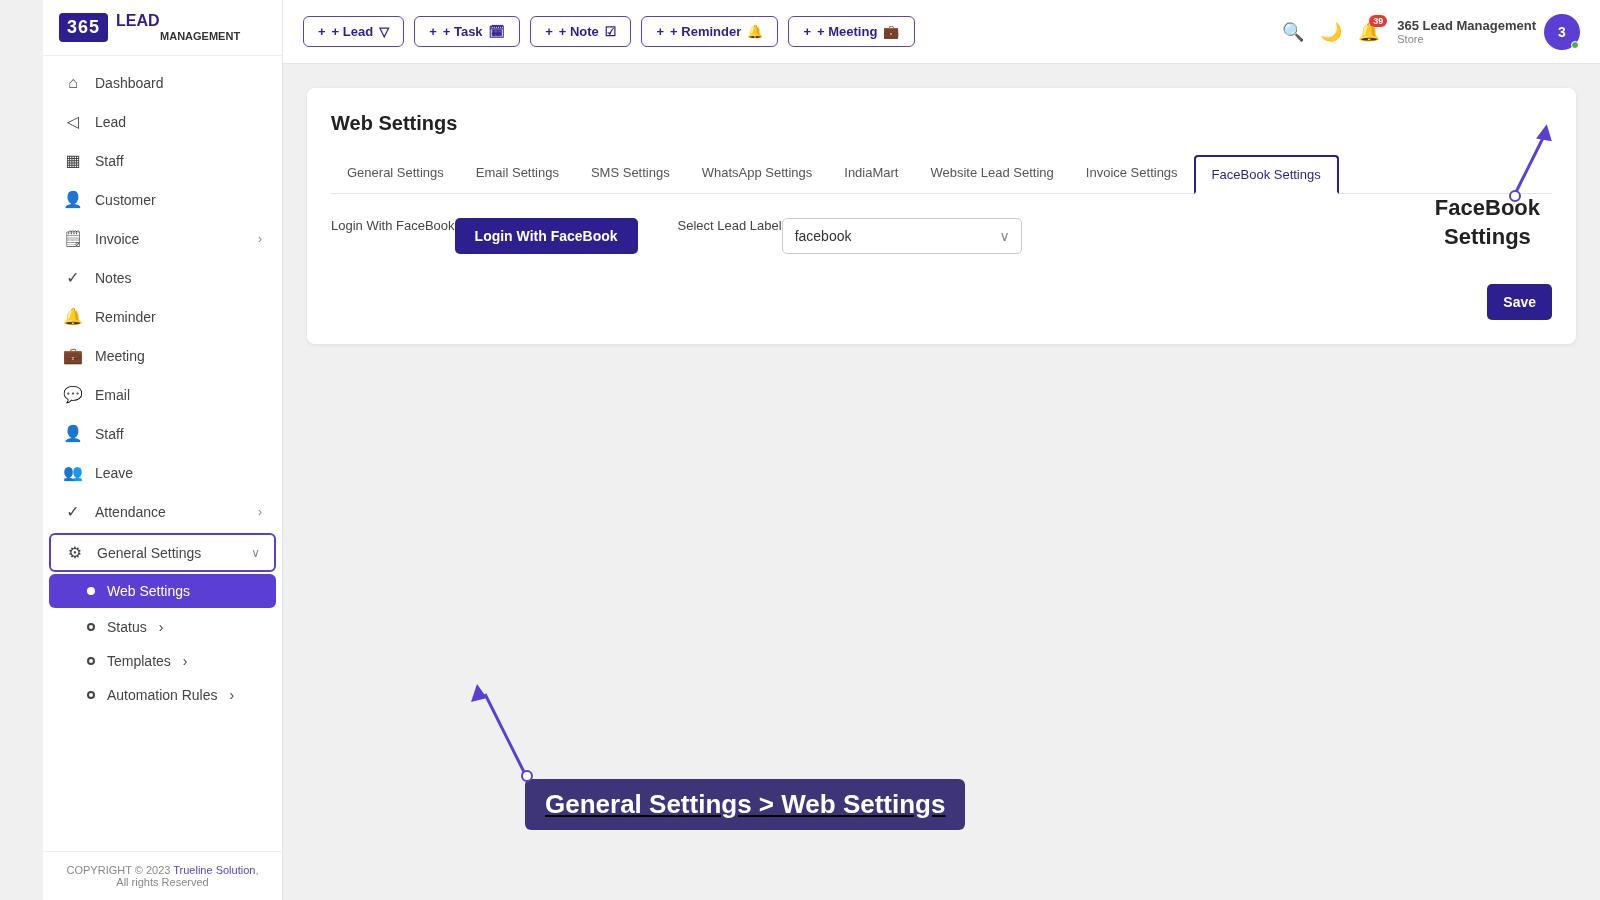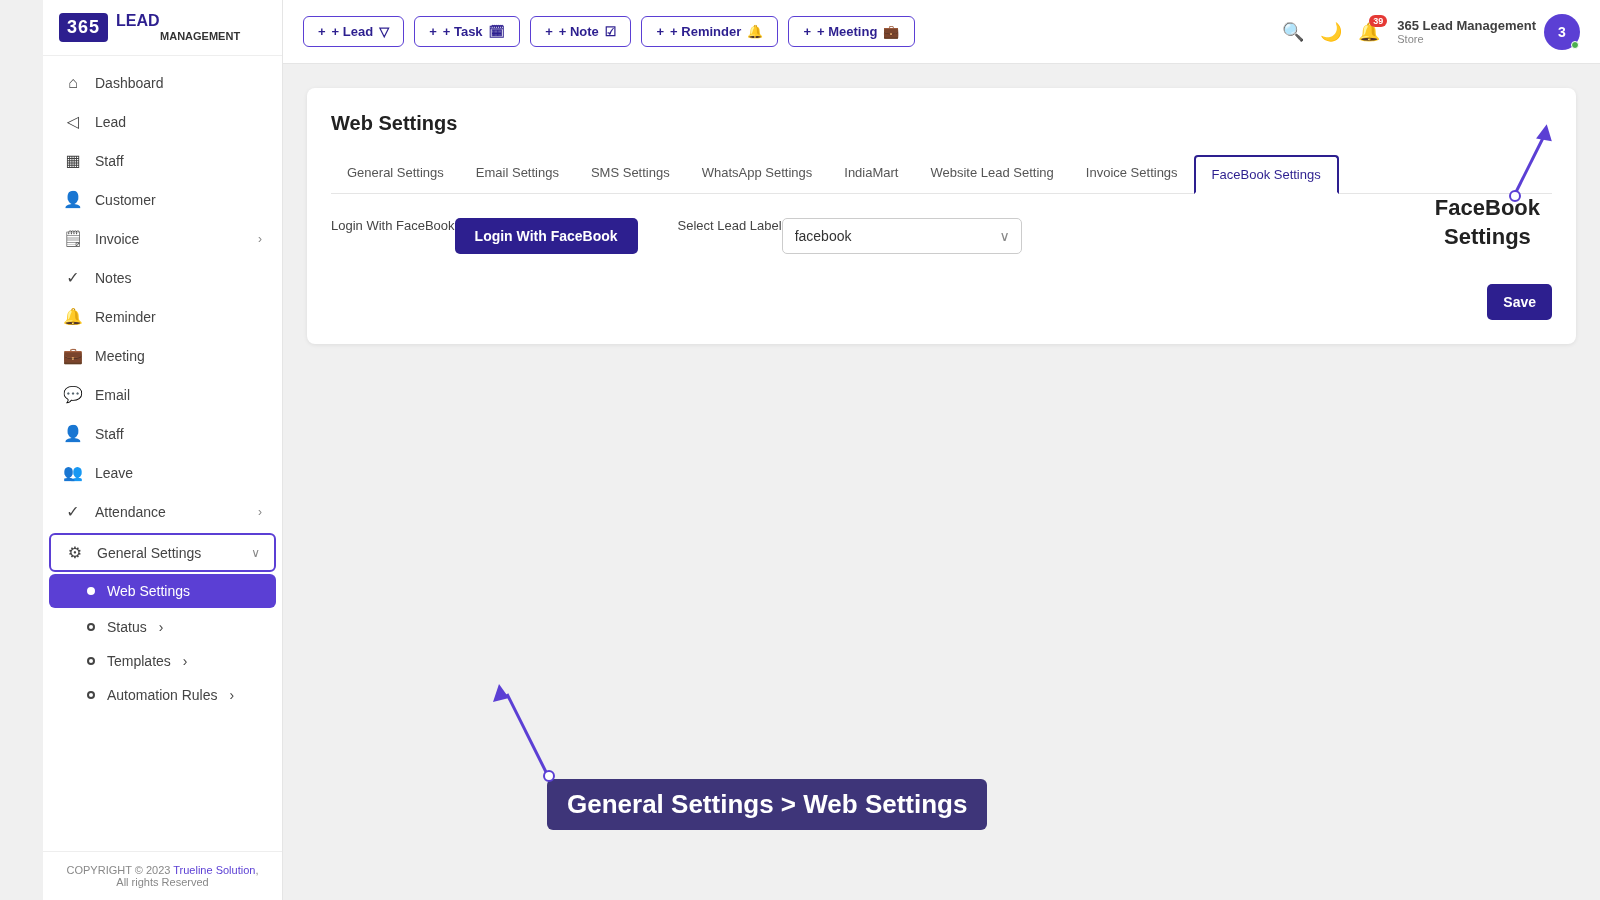--- a/index.html
+++ b/index.html
@@ -533,21 +533,21 @@
         
         <svg width="120" height="80" style="position:absolute; top:-70px; left:20px;">
           <line x1="60" y1="70" x2="90" y2="10" class="arrow-line" stroke="#5b3fd4" stroke-width="3"></line>
           <polygon points="90,0 82,16 98,16" class="arrow-head" fill="#5b3fd4" transform="rotate(10,90,10)"></polygon>
           <circle cx="60" cy="72" r="5" fill="white" stroke="#5b3fd4" stroke-width="2"></circle>
         </svg>
         <div style="font-size:22px;font-weight:900;color:#222;text-align:center;line-height:1.3;">FaceBook<br>Settings</div>
       </div>
     </div>
 
-    <div style="position:absolute; bottom:70px; left:264px; pointer-events:none;">
+    <div style="position:absolute; bottom:70px; left:242px; pointer-events:none;text-decoration:underline;">
 
       <svg width="120" height="100" style="position:absolute; top:-95px; left:-60px;">
         <line x1="60" y1="90" x2="20" y2="10" stroke="#5b3fd4" stroke-width="3"></line>
         <polygon points="12,0 6,18 22,14" fill="#5b3fd4"></polygon>
         <circle cx="62" cy="92" r="5" fill="white" stroke="#5b3fd4" stroke-width="2"></circle>
       </svg>
       <div style="background:rgba(30,20,100,0.85);color:#fff;font-size:26px;font-weight:900;padding:10px 20px;border-radius:6px;">General Settings &gt; Web Settings</div>
     </div>
 
   </div>

